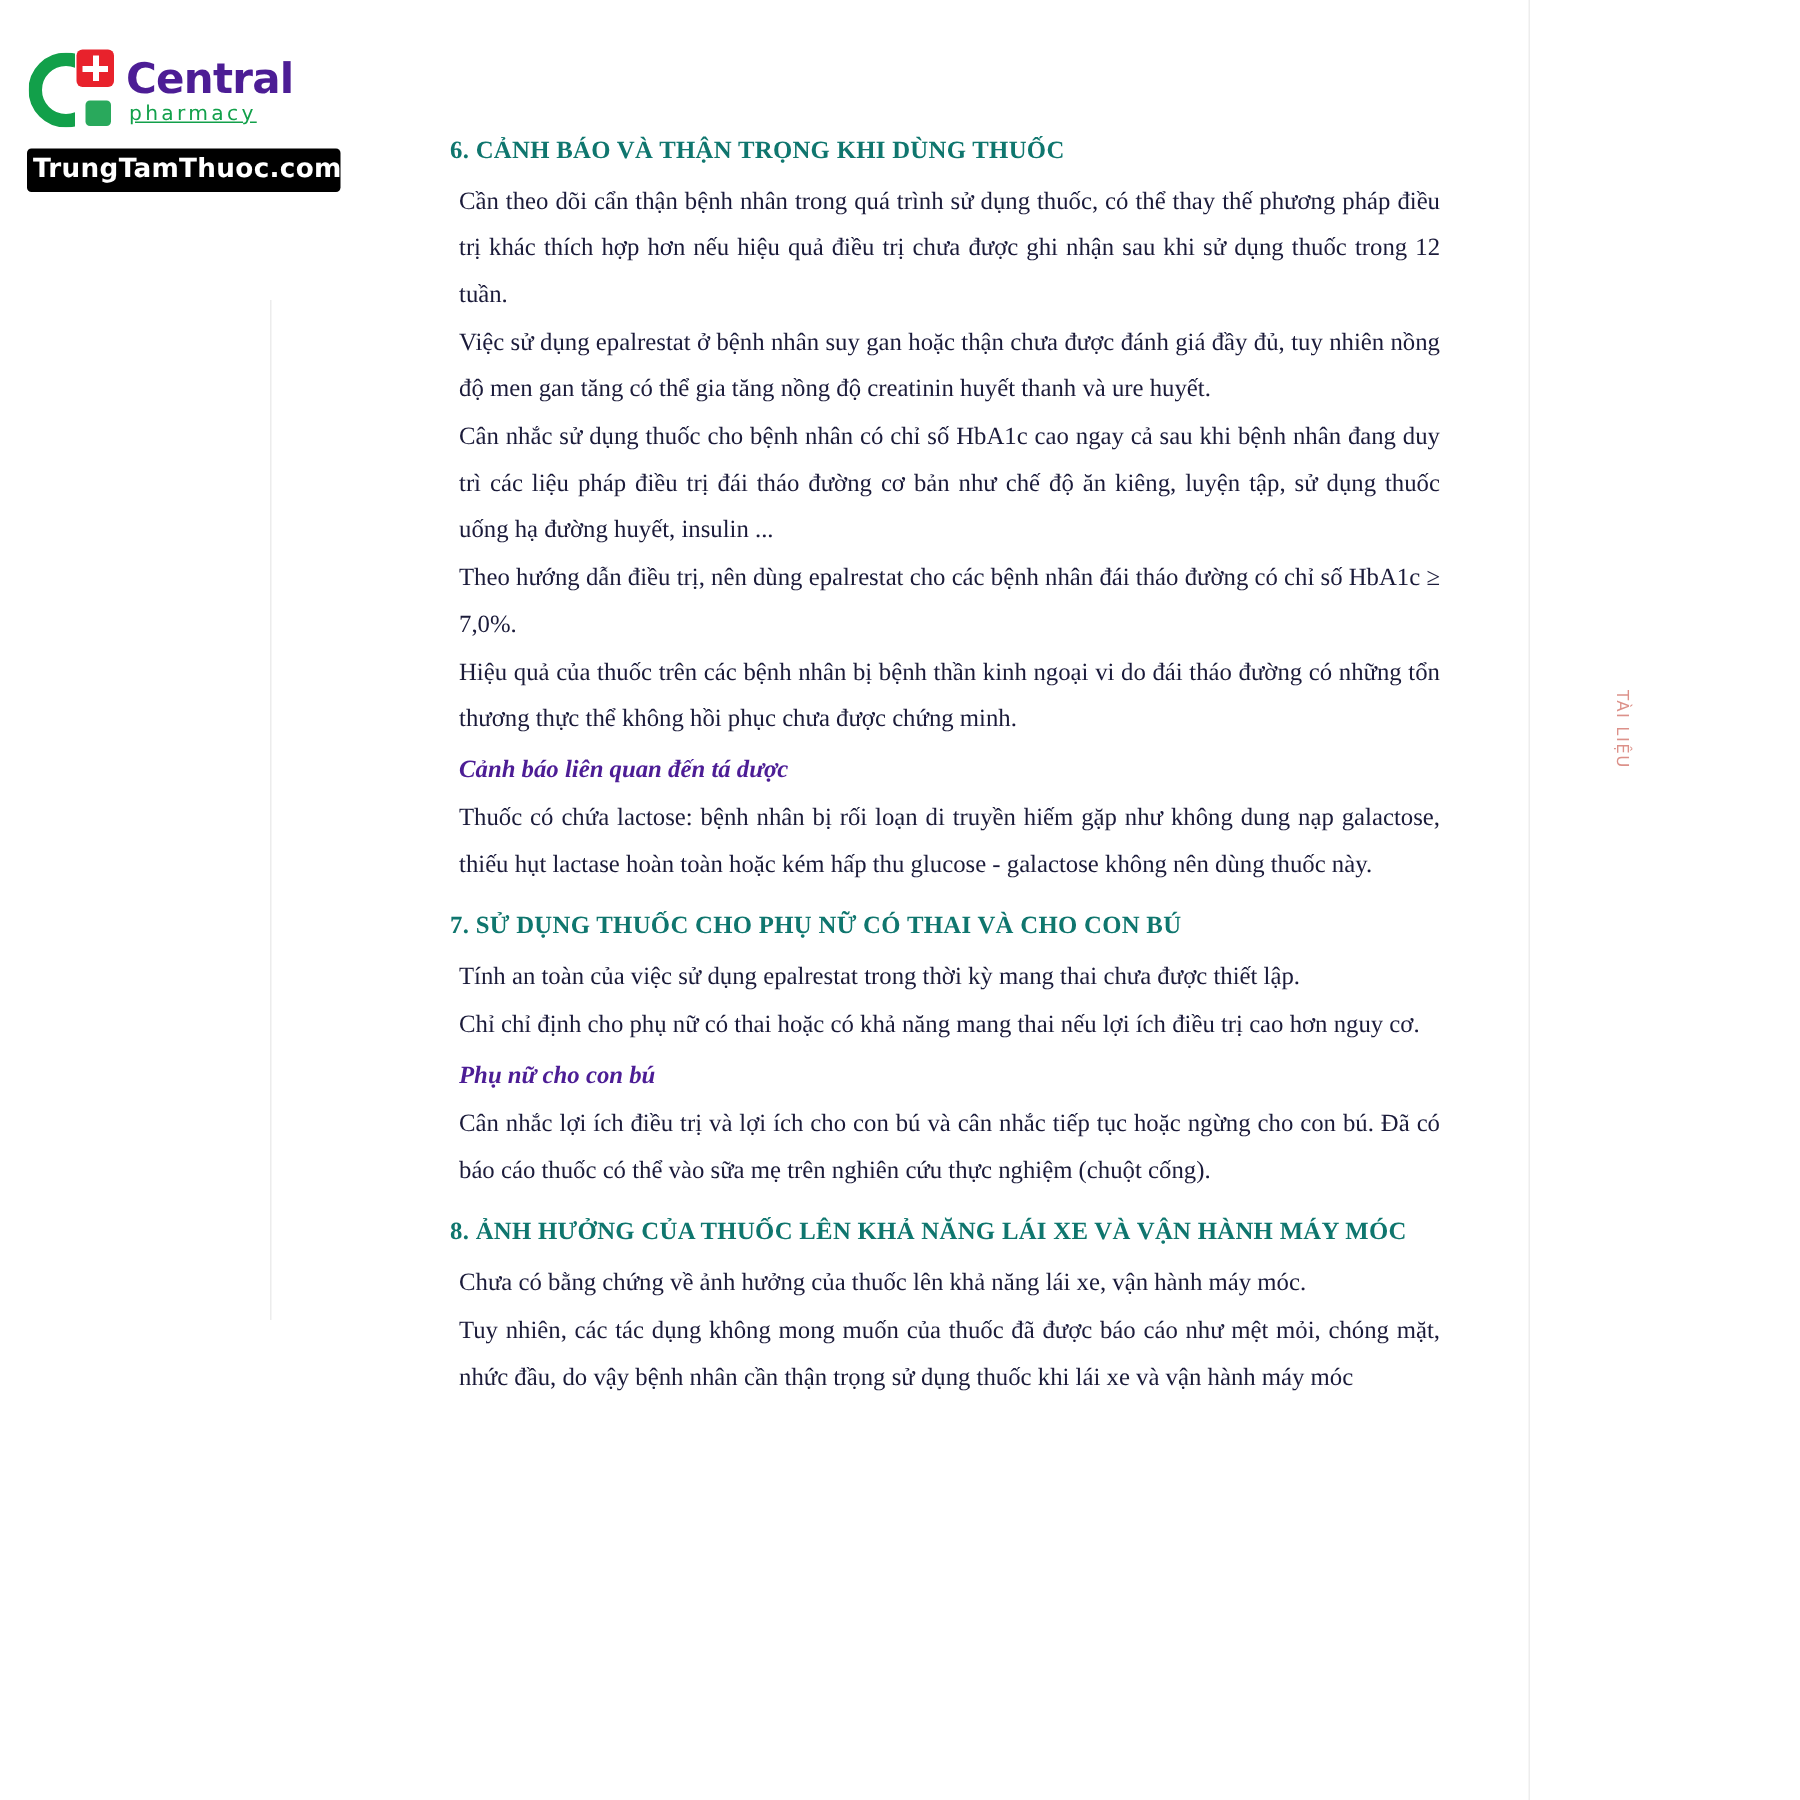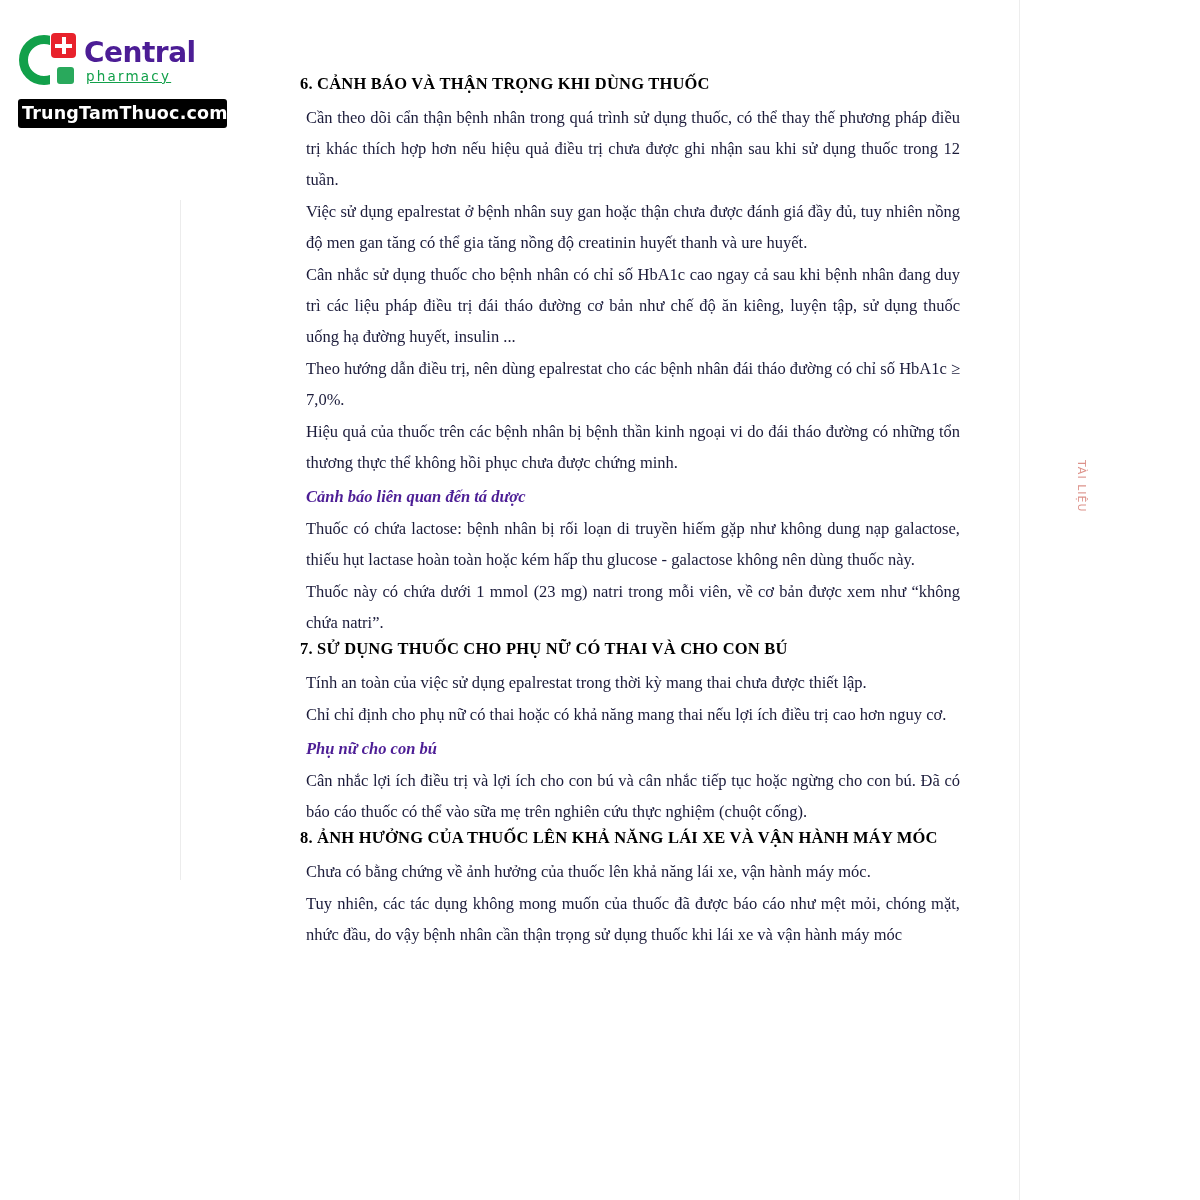--- a/index.html
+++ b/index.html
@@ -125,23 +125,23 @@
   
   #content {
     position: absolute;
     left: 300px; top: 74px;
     width: 660px;
     color: #1b1b3a;
   }
   h2.sec {
     font-size: 16.5px;
     font-weight: 700;
-    margin: 0 0 8px 0;
+    margin: 16px 0 8px 0;
     letter-spacing: 0.2px;
-    color: #000000;
+    color: #0f766e;
     font-family: "Liberation Serif", serif;
   }
   .sec-gap { margin-top: 34px; }
   p.para {
     margin: 0 0 1px 0;
     font-size: 16.5px;
     line-height: 31px;
     text-align: justify;
     text-justify: inter-word;
     color: #1b1b3a;
@@ -183,21 +183,20 @@
 
   <div id="content">
       <h2 class="sec">6. CẢNH BÁO VÀ THẬN TRỌNG KHI DÙNG THUỐC</h2>
       <p class="para">Cần theo dõi cẩn thận bệnh nhân trong quá trình sử dụng thuốc, có thể thay thế phương pháp điều trị khác thích hợp hơn nếu hiệu quả điều trị chưa được ghi nhận sau khi sử dụng thuốc trong 12 tuần.</p>
       <p class="para">Việc sử dụng epalrestat ở bệnh nhân suy gan hoặc thận chưa được đánh giá đầy đủ, tuy nhiên nồng độ men gan tăng có thể gia tăng nồng độ creatinin huyết thanh và ure huyết.</p>
       <p class="para">Cân nhắc sử dụng thuốc cho bệnh nhân có chỉ số HbA1c cao ngay cả sau khi bệnh nhân đang duy trì các liệu pháp điều trị đái tháo đường cơ bản như chế độ ăn kiêng, luyện tập, sử dụng thuốc uống hạ đường huyết, insulin ...</p>
       <p class="para">Theo hướng dẫn điều trị, nên dùng epalrestat cho các bệnh nhân đái tháo đường có chỉ số HbA1c ≥ 7,0%.</p>
       <p class="para">Hiệu quả của thuốc trên các bệnh nhân bị bệnh thần kinh ngoại vi do đái tháo đường có những tổn thương thực thể không hồi phục chưa được chứng minh.</p>
       <p class="sub">Cảnh báo liên quan đến tá dược</p>
       <p class="para">Thuốc có chứa lactose: bệnh nhân bị rối loạn di truyền hiếm gặp như không dung nạp galactose, thiếu hụt lactase hoàn toàn hoặc kém hấp thu glucose - galactose không nên dùng thuốc này.</p>
-      <p class="para">Thuốc này có chứa dưới 1 mmol (23 mg) natri trong mỗi viên, về cơ bản được xem như “không chứa natri”.</p>
       <h2 class="sec sec-gap">7. SỬ DỤNG THUỐC CHO PHỤ NỮ CÓ THAI VÀ CHO CON BÚ</h2>
       <p class="para">Tính an toàn của việc sử dụng epalrestat trong thời kỳ mang thai chưa được thiết lập.</p>
       <p class="para">Chỉ chỉ định cho phụ nữ có thai hoặc có khả năng mang thai nếu lợi ích điều trị cao hơn nguy cơ.</p>
       <p class="sub">Phụ nữ cho con bú</p>
       <p class="para">Cân nhắc lợi ích điều trị và lợi ích cho con bú và cân nhắc tiếp tục hoặc ngừng cho con bú. Đã có báo cáo thuốc có thể vào sữa mẹ trên nghiên cứu thực nghiệm (chuột cống).</p>
       <h2 class="sec sec-gap">8. ẢNH HƯỞNG CỦA THUỐC LÊN KHẢ NĂNG LÁI XE VÀ VẬN HÀNH MÁY MÓC</h2>
       <p class="para">Chưa có bằng chứng về ảnh hưởng của thuốc lên khả năng lái xe, vận hành máy móc.</p>
       <p class="para">Tuy nhiên, các tác dụng không mong muốn của thuốc đã được báo cáo như mệt mỏi, chóng mặt, nhức đầu, do vậy bệnh nhân cần thận trọng sử dụng thuốc khi lái xe và vận hành máy móc</p>
     </div>
 

